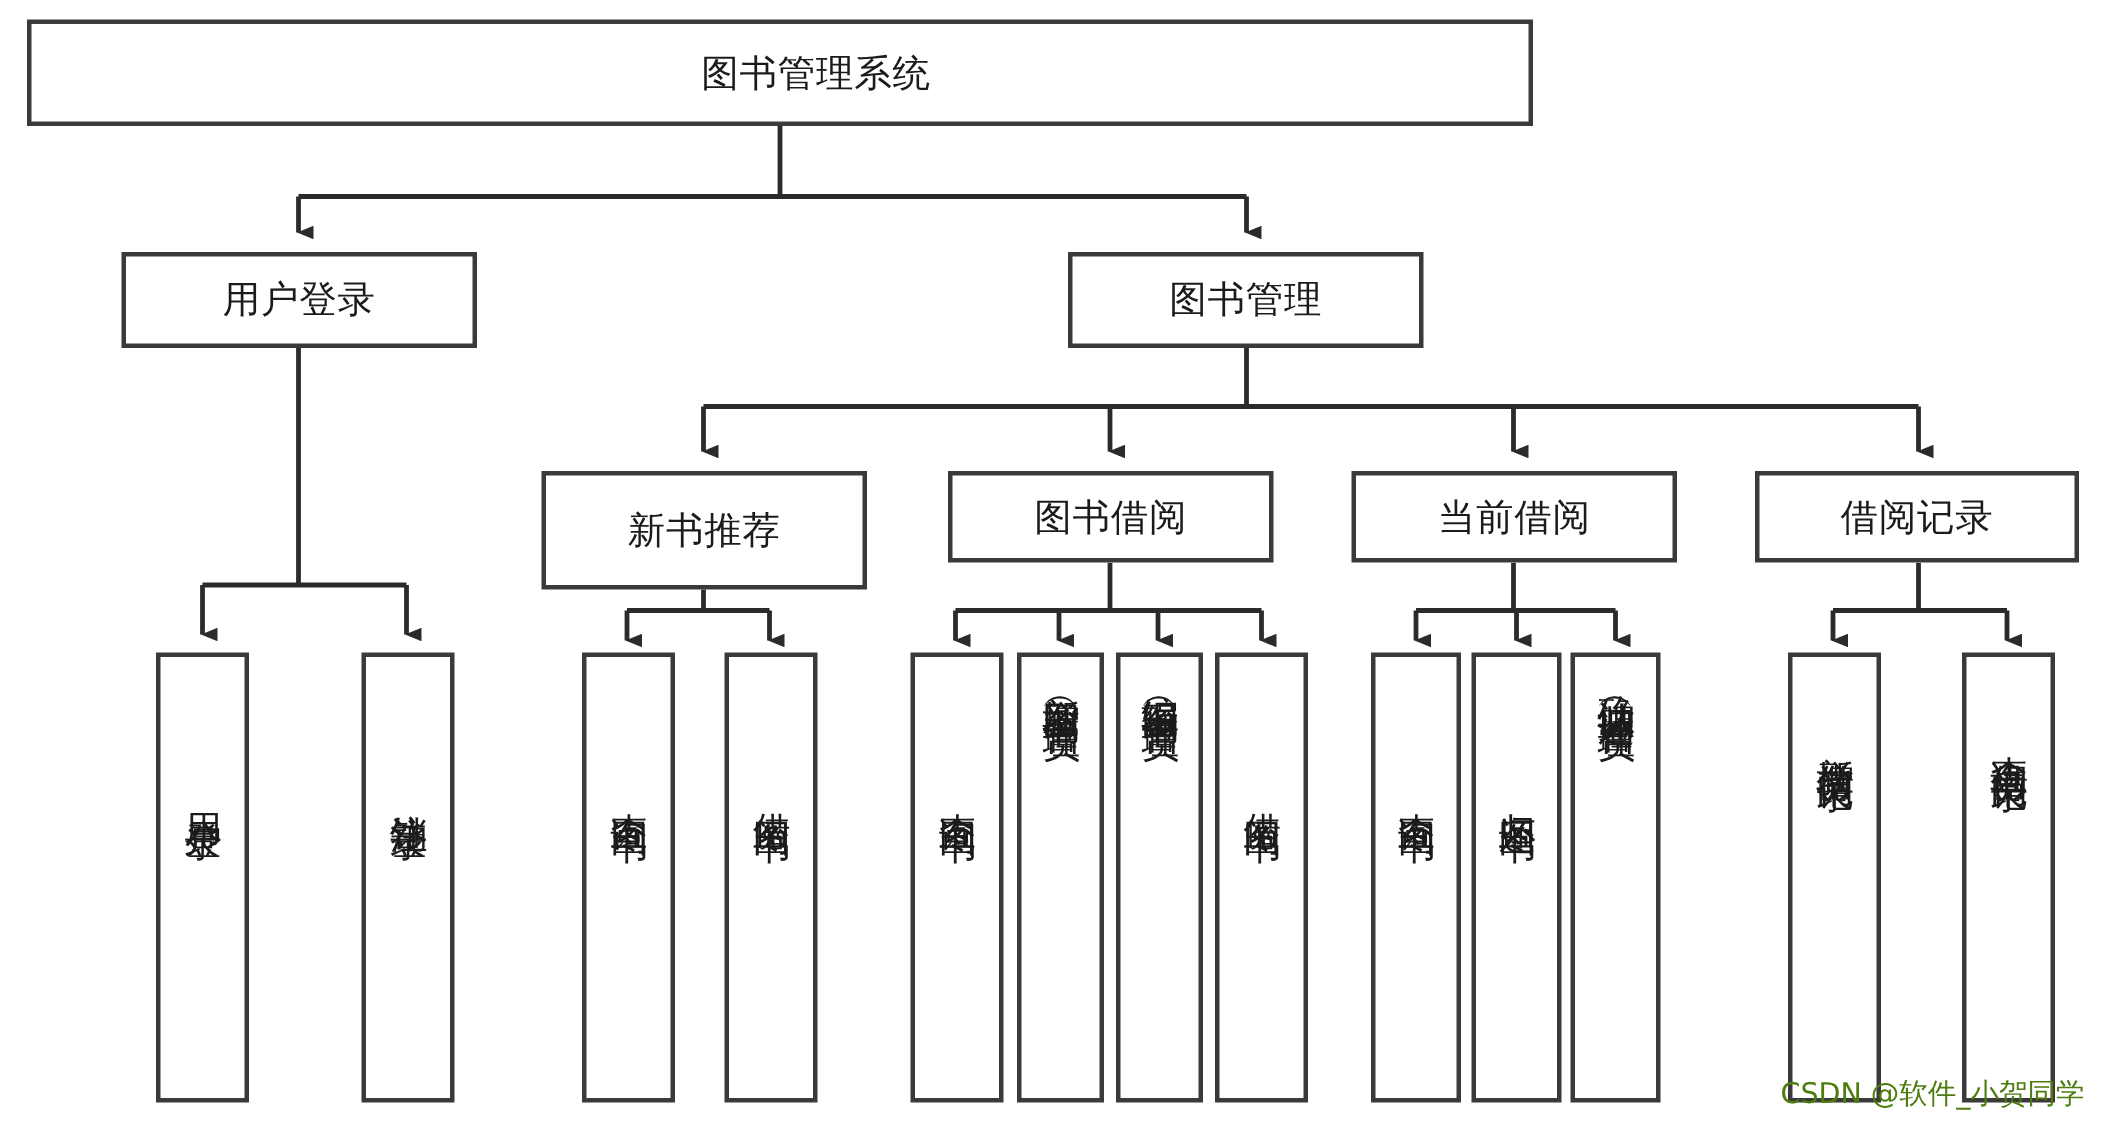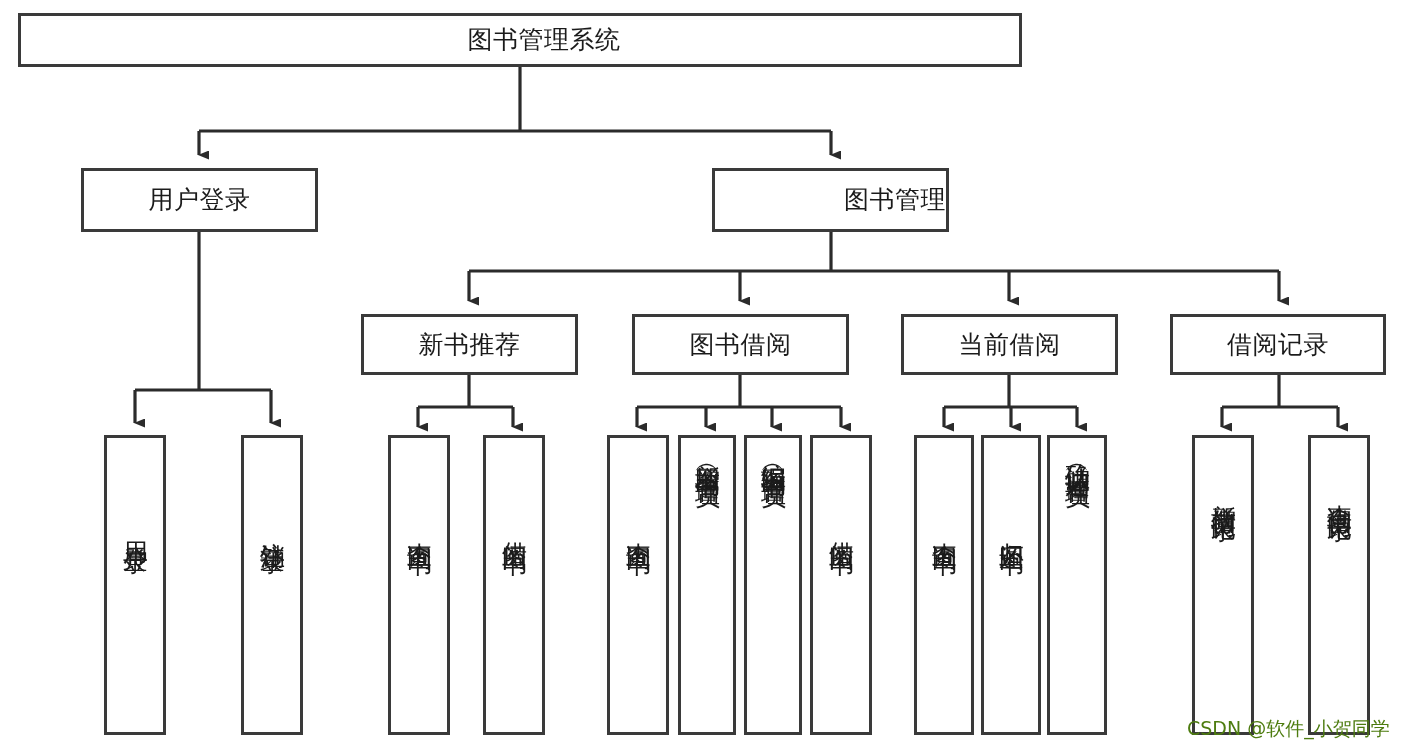--- a/index.html
+++ b/index.html
@@ -130,32 +130,32 @@
       <path d="M1011,407 L1011,427" marker-end="url(#arrowhead)"></path>
       <path d="M1077,407 L1077,427" marker-end="url(#arrowhead)"></path>
 
       <path d="M1279,375 L1279,407"></path>
       <path d="M1222,407 L1338,407"></path>
       <path d="M1222,407 L1222,427" marker-end="url(#arrowhead)"></path>
       <path d="M1338,407 L1338,427" marker-end="url(#arrowhead)"></path>
     </g>
   </svg>
 
-  <div class="node horiz root" style="left:18px; top:13px; width:1004px; height:54px;padding-left:48px;">
+  <div class="node horiz root" style="left:18px; top:13px; width:1004px; height:71px;padding-left:48px;">
     <span class="node-label">图书管理系统</span>
   </div>
 
   <div class="node horiz" style="left:81px; top:168px; width:237px; height:64px;">
     <span class="node-label">用户登录</span>
   </div>
-  <div class="node horiz" style="left:712px; top:168px; width:237px; height:64px;justify-content:flex-end;">
+  <div class="node horiz" style="left:712px; top:168px; width:237px; height:64px;">
     <span class="node-label">图书管理</span>
   </div>
 
-  <div class="node horiz" style="left:361px; top:314px; width:217px; height:61px;">
+  <div class="node horiz" style="left:361px; top:314px; width:217px; height:79px;">
     <span class="node-label">新书推荐</span>
   </div>
   <div class="node horiz" style="left:632px; top:314px; width:217px; height:61px;">
     <span class="node-label">图书借阅</span>
   </div>
   <div class="node horiz" style="left:901px; top:314px; width:217px; height:61px;">
     <span class="node-label">当前借阅</span>
   </div>
   <div class="node horiz" style="left:1170px; top:314px; width:216px; height:61px;">
     <span class="node-label">借阅记录</span>

